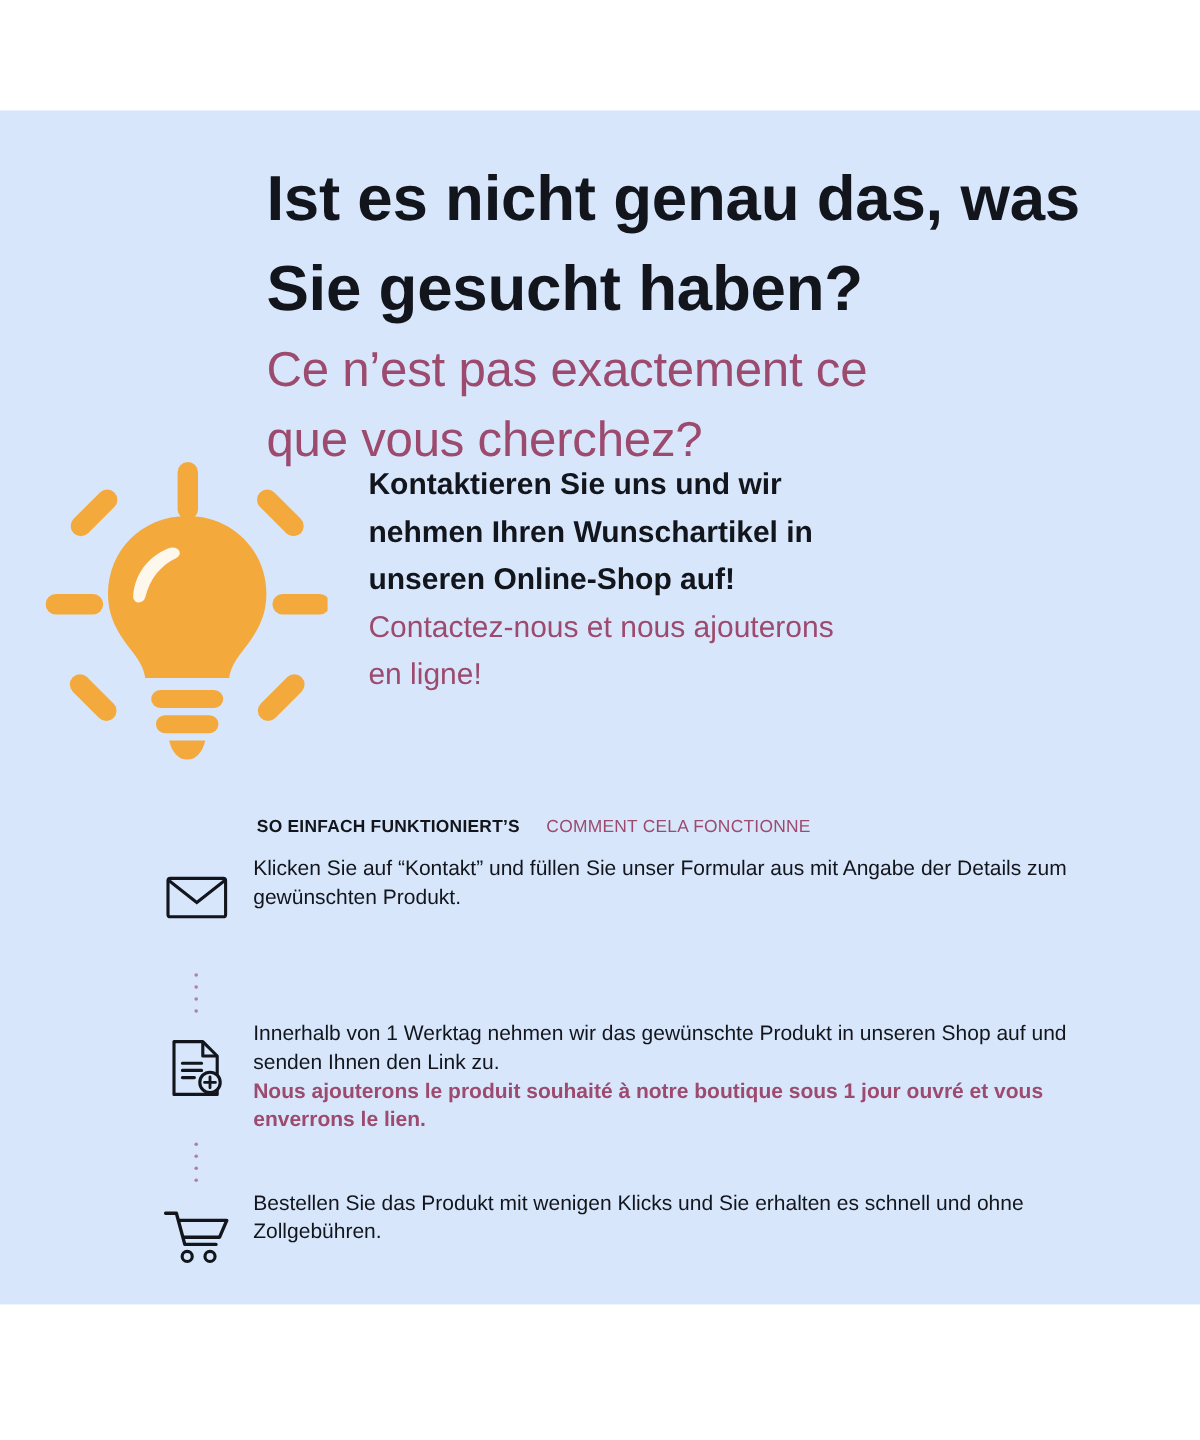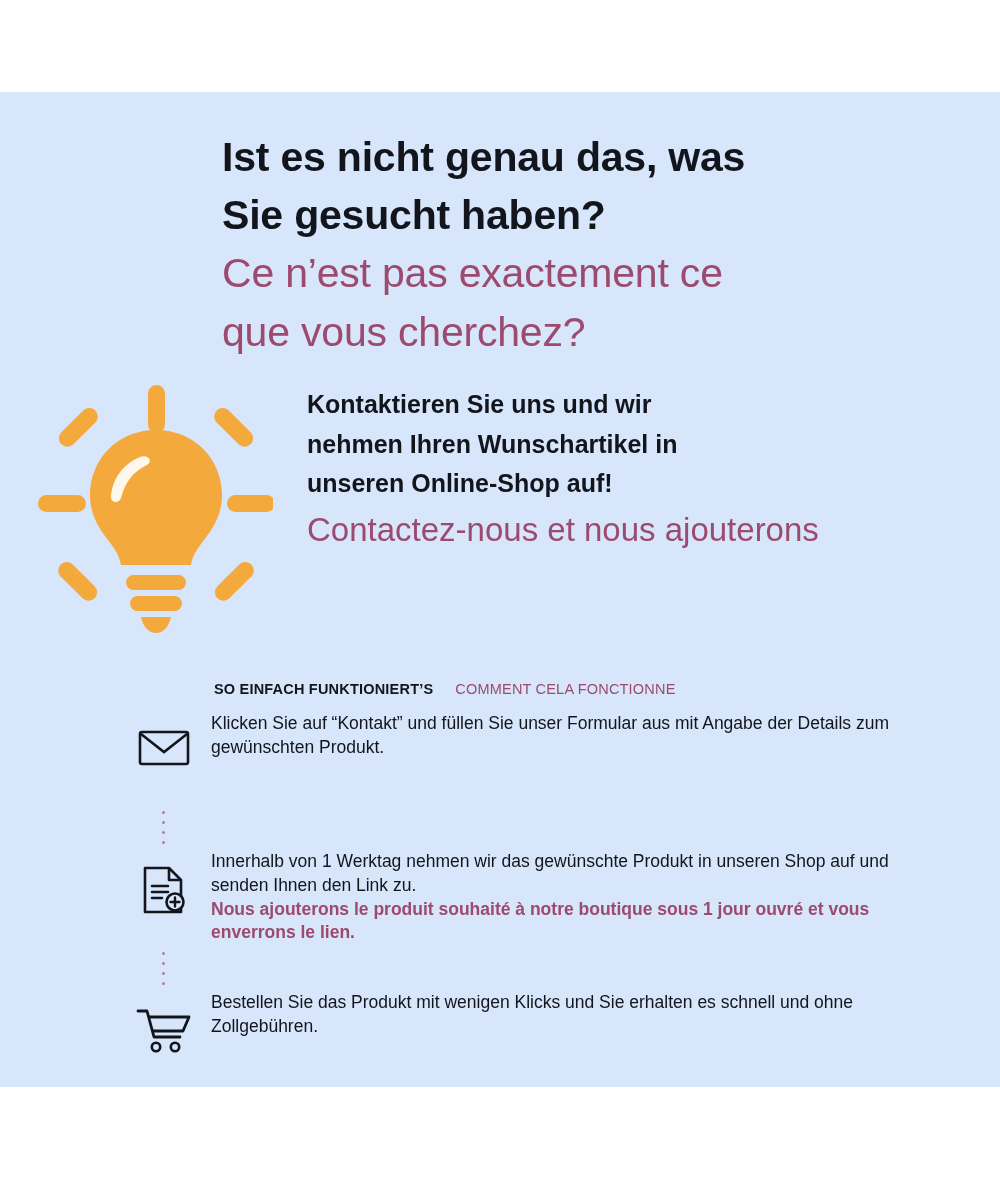--- a/index.html
+++ b/index.html
@@ -30,21 +30,21 @@
   }
 
   
   .headline {
     position: absolute;
     left: 222px;
     top: 128px;
     width: 720px;
   }
   .headline .de {
-    font-size: 41px;
+    font-size: 53px;
     font-weight: 700;
     line-height: 1.42;
     color: #12151c;
     letter-spacing: -0.2px;
   }
   .headline .fr {
     font-size: 41px;
     font-weight: 400;
     line-height: 1.42;
     color: #9c4a6e;
@@ -66,21 +66,21 @@
     width: 640px;
     margin-left: 14px;
   }
   .intro .de {
     font-size: 25px;
     font-weight: 700;
     line-height: 1.58;
     color: #12151c;
   }
   .intro .fr {
-    font-size: 33px;
+    font-size: 25px;
     font-weight: 400;
     line-height: 1.58;
     color: #9c4a6e;
   }
 
   
   .howto-heads {
     position: absolute;
     left: 214px;
     top: 681px;
@@ -203,20 +203,21 @@
 
       <path d="M102 72c-17 7-28 22-29 40 0 6 8 7 10 1 4-16 13-27 26-33 6-3 2-11-7-8z" fill="#ffffff" opacity="0.9"></path>
     </svg>
   </div>
 
   <div class="intro">
     <div class="de">Kontaktieren Sie uns und wir</div>
     <div class="de">nehmen Ihren Wunschartikel in</div>
     <div class="de">unseren Online-Shop auf!</div>
     <div class="fr">Contactez-nous et nous ajouterons</div>
+    <div class="fr">en ligne!</div>
   </div>
 
   <div class="howto-heads">
     <span class="de">SO EINFACH FUNKTIONIERT’S</span>
     <span class="fr">COMMENT CELA FONCTIONNE</span>
   </div>
 
   <div class="steps">
 
     <div class="step">

